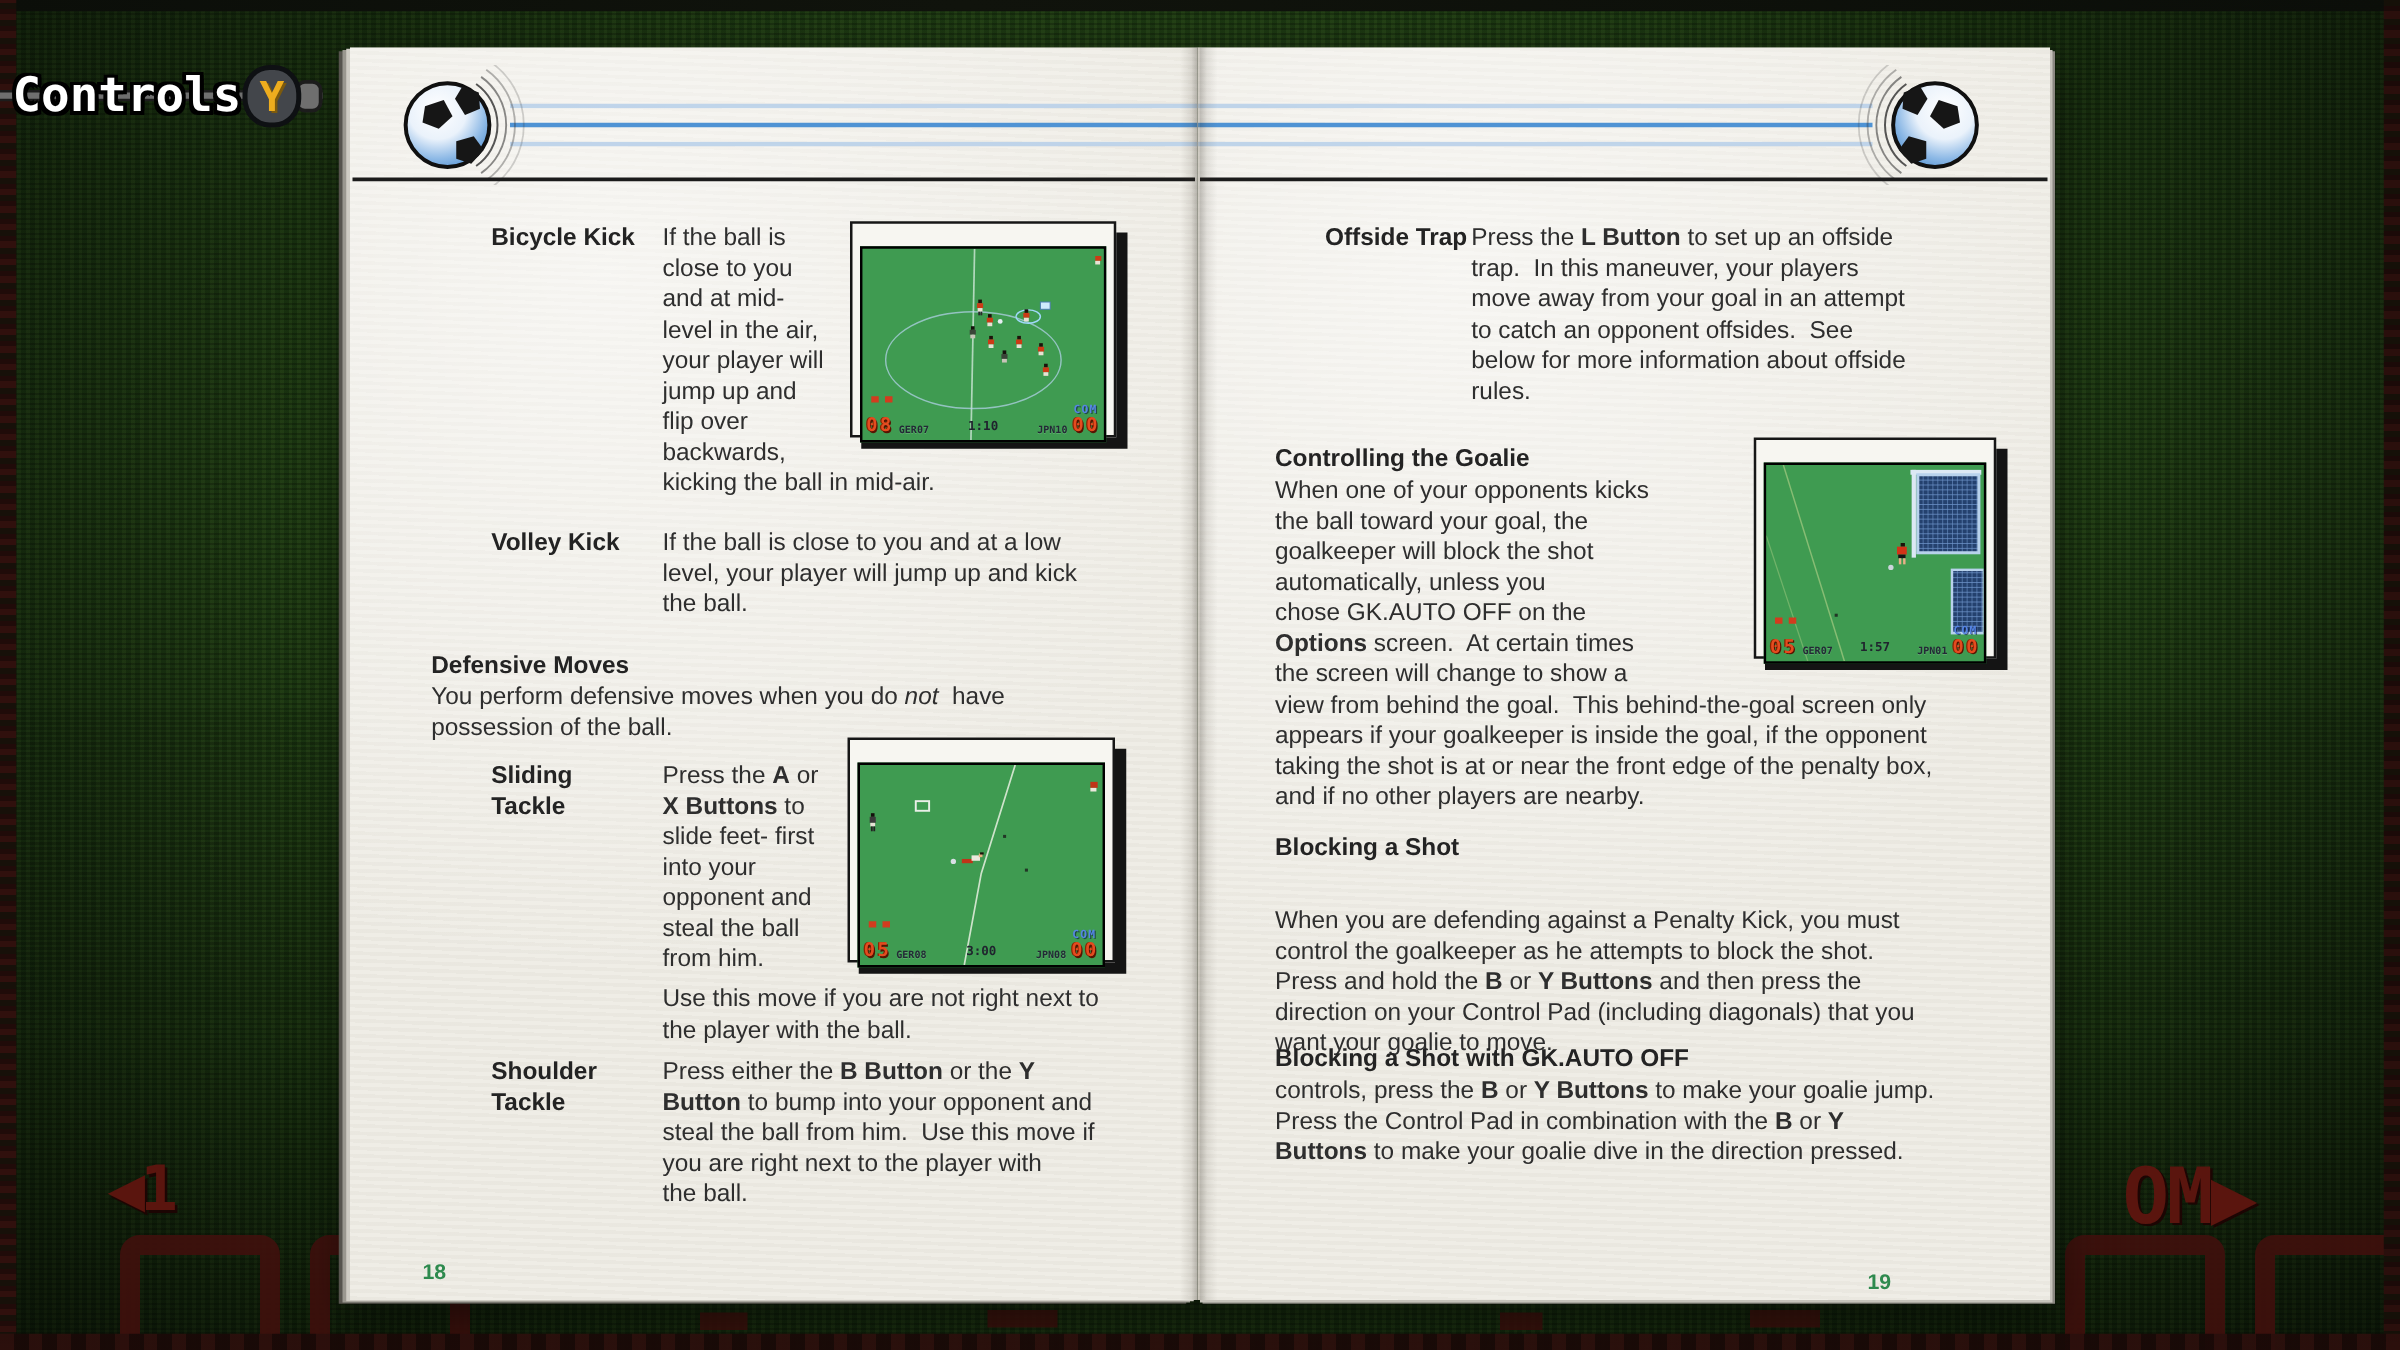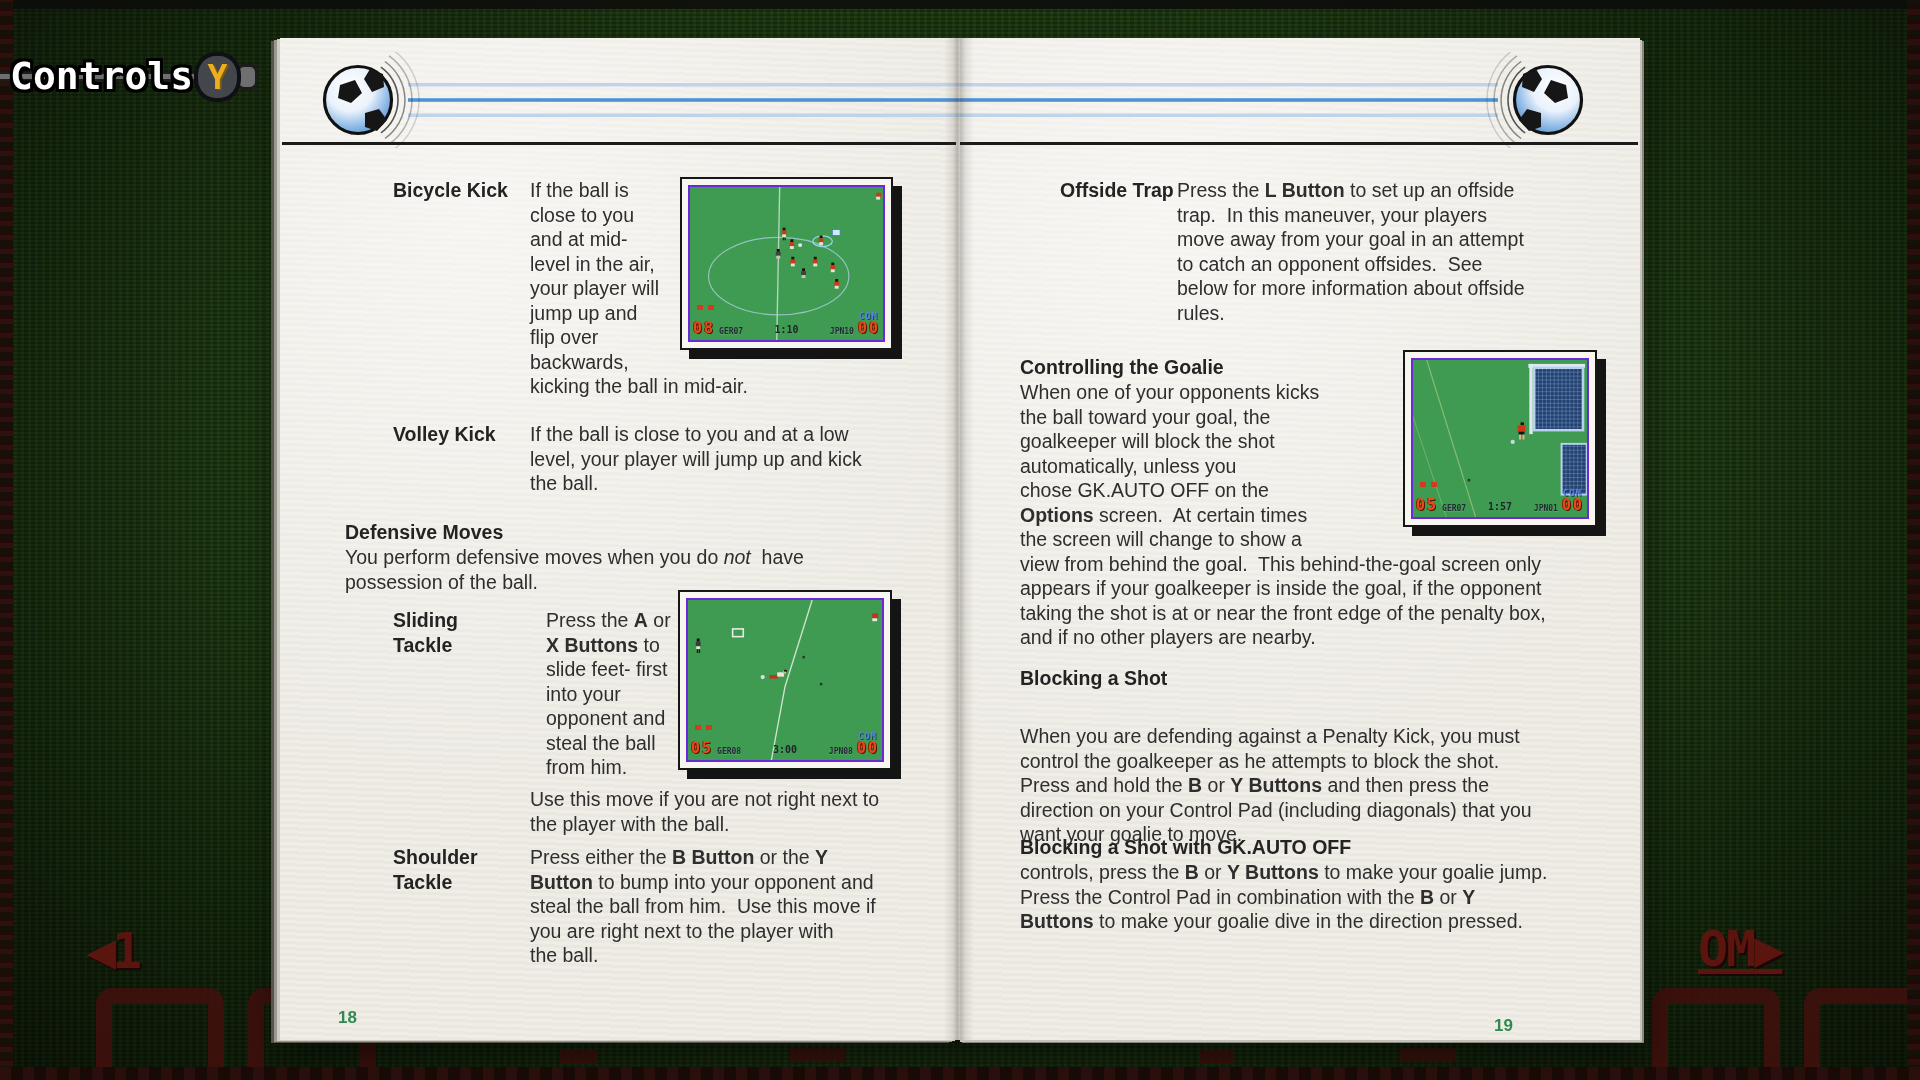--- a/index.html
+++ b/index.html
@@ -32,21 +32,21 @@
   .y-button{position:absolute;left:194px;top:-1px;width:47px;height:50px;background:#43464b;
     border:4px solid #0e1013;border-radius:46%;box-sizing:border-box;
     display:flex;align-items:center;justify-content:center;}
   .y-button b{font-family:"DejaVu Sans Mono",monospace;font-weight:bold;font-size:33px;color:#eead1e;
     text-shadow:2px 1px 0 #7c5a0e;}
 
   
   .hint{position:absolute;z-index:2;font-family:"DejaVu Sans Mono",monospace;font-weight:bold;
     color:#5a150e;text-shadow:2px 2px 0 #1c0503;}
   .hint-left{left:86px;top:922px;font-size:50px;letter-spacing:-4px;}
-  .hint-right{left:1698px;top:920px;font-size:50px;letter-spacing:-2px;text-decoration:underline;}
+  .hint-right{left:1698px;top:920px;font-size:62px;letter-spacing:-2px;}
   .bigglyph{position:absolute;bottom:-40px;width:96px;height:100px;border:16px solid #3f100d;
     border-radius:16px;z-index:2;opacity:.92;}
   .btick{position:absolute;background:#3f100d;z-index:2;opacity:.85;}
 
   
   .book{position:absolute;left:280px;top:38px;width:1360px;height:1002px;z-index:2;display:flex;
     box-shadow:0 16px 38px rgba(0,0,0,.55);}
   .page{position:relative;height:100%;font-size:19.5px;line-height:24.5px;color:#2e2e2e;
     background:
       radial-gradient(circle at 30% 18%, rgba(255,255,255,.55), rgba(255,255,255,0) 60%),
@@ -64,39 +64,39 @@
   .term{position:absolute;font-weight:700;color:#232323;white-space:pre-line;}
   .h{position:absolute;font-weight:700;color:#232323;white-space:pre;}
   .def,.para{position:absolute;}
   .tline{white-space:pre;min-height:24.5px;}
   .pageno{position:absolute;font-weight:700;font-size:17px;color:#2e8a4e;margin-top:18px;}
 
   
   .t-bicycle{left:113px;top:140px;} .d-bicycle{left:250px;top:140px;}
   .t-volley{left:113px;top:384px;}  .d-volley{left:250px;top:384px;}
   .h-defensive{left:65px;top:482px;} .p-defensive{left:65px;top:507px;}
-  .t-sliding{left:113px;top:570px;} .d-sliding{left:266px;top:570px;} .d-sliding2{left:250px;top:749px;}
+  .t-sliding{left:113px;top:570px;} .d-sliding{left:250px;top:570px;} .d-sliding2{left:250px;top:749px;}
   .t-shoulder{left:113px;top:807px;} .d-shoulder{left:250px;top:807px;}
   .pageno-left{left:58px;top:950px;}
   
   .t-offside{left:102px;top:140px;} .d-offside{left:219px;top:140px;}
   .h-goalie{left:62px;top:317px;} .p-goalie{left:62px;top:342px;}
   .h-blocking{left:62px;top:628px;} .p-blocking{left:62px;top:686px;}
   .h-gk{left:62px;top:797px;} .p-gk{left:62px;top:822px;}
   .pageno-right{left:536px;top:958px;}
 
   
   .shot{position:absolute;z-index:3;}
   .shot-s1{left:400px;top:139px;width:213px;height:173px;}
   .shot-s2{left:398px;top:552px;width:214px;height:180px;}
   .shot-s3{left:445px;top:312px;width:194px;height:177px;}
   .shot-frame{width:100%;height:100%;box-sizing:border-box;background:#f7f6f1;
     border:2px solid #161616;box-shadow:9px 9px 0 #141414;padding:6px;}
   .shot-img{position:relative;width:100%;height:100%;box-sizing:border-box;
-    border:2px solid #6d28d9;background:#3f9b51;overflow:hidden;}
+    border:2px solid #000000;background:#3f9b51;overflow:hidden;margin-top:12px;}
   .shot-img svg{position:absolute;inset:0;width:100%;height:100%;}
   .hud{position:absolute;left:3px;right:3px;bottom:2px;height:32px;
     font-family:"DejaVu Sans Mono",monospace;font-weight:bold;}
   .hud-com{position:absolute;right:2px;top:-2px;font-size:9px;color:#5584e4;
     text-shadow:1px 1px 0 rgba(10,20,60,.6);letter-spacing:1px;}
   .hud-marks{position:absolute;left:4px;top:-1px;display:flex;gap:5px;}
   .hud-marks span{display:block;width:6px;height:5px;background:#d23c1e;}
   .hud-row{position:absolute;left:0;right:0;bottom:2px;display:flex;align-items:flex-end;}
   .hud-score{font-size:15px;line-height:15px;color:#e44b1f;letter-spacing:2px;
     text-shadow:1px 1px 0 #571301,-1px 0 0 #8a2402;}

